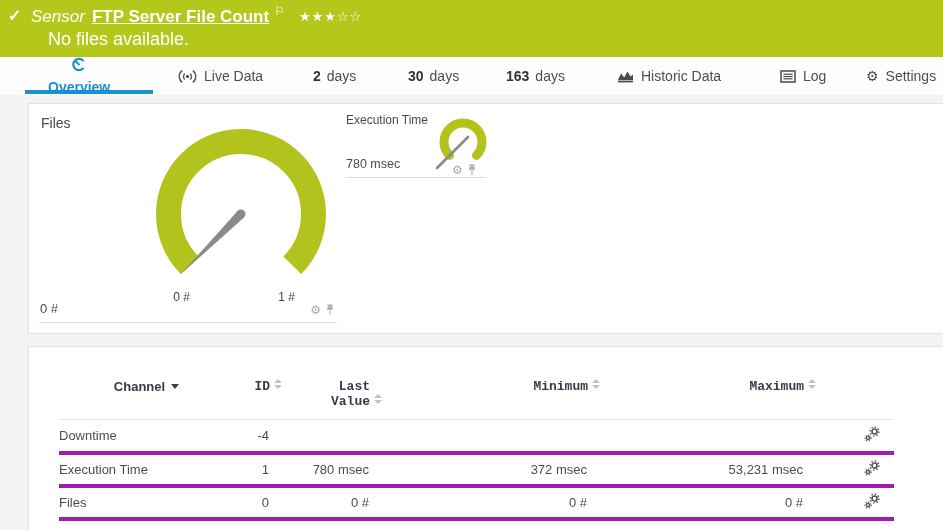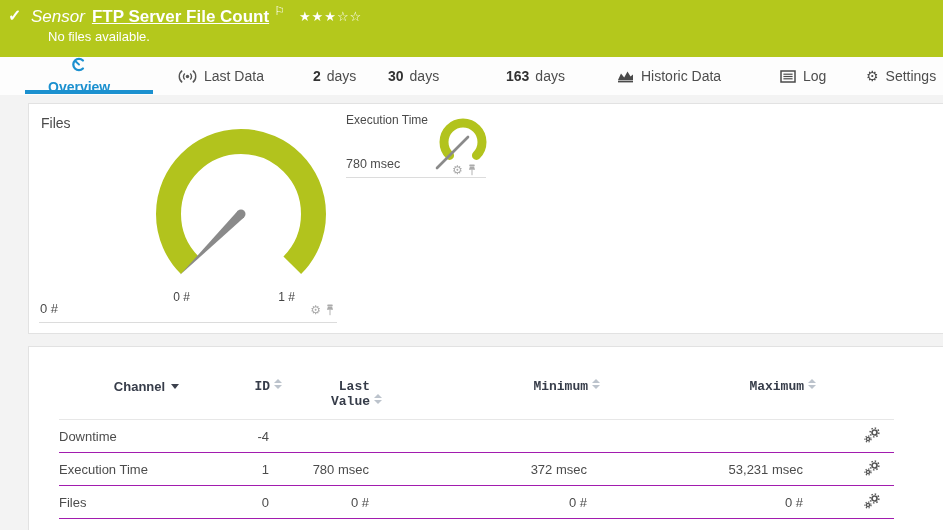--- a/index.html
+++ b/index.html
@@ -22,39 +22,39 @@
   }
   .title-line {
     position:absolute; left:31px; top:4px;
     font-size:17px; white-space:nowrap;
   }
   .kind { font-style:italic; font-weight:400; margin-right:7px; }
   .sensor-title { font-weight:700;text-decoration:underline; }
   .flag-icon { font-size:12px; vertical-align:7px; margin-left:5px; }
   .stars { margin-left:14px; font-size:13px; letter-spacing:1px; vertical-align:1px; }
   .subtitle {
-    position:absolute; left:48px; top:29px; font-size:13px; color:#fff;
+    position:absolute; left:48px; top:29px; font-size:18px; color:#fff;
   }
   
   .tab-bar {
     position:absolute; left:0; top:57px; width:943px; height:38px;
     background:#fdfdfd;
   }
   .tab {
     position:absolute; top:0; height:38px;
     display:flex; align-items:center; gap:7px;
     font-size:14px; color:#4d4d4d; cursor:pointer; white-space:nowrap;
   }
   .tab b { color:#333; font-weight:700; }
   .tab .u { margin-left:-1px; }
   .tab.active { color:#1b90cf; font-weight:700; }
   .t-overview { left:48px;flex-direction:column; }
   .t-livedata { left:178px; }
   .t-2days    { left:313px; }
-  .t-30days   { left:388px;align-items:center; }
+  .t-30days   { left:408px;align-items:center; }
   .t-365days  { left:506px; }
   .t-historic { left:617px; }
   .t-log      { left:780px; }
   .t-settings { left:866px; }
   .active-underline {
     position:absolute; left:25px; top:33px; width:128px; height:4px;
     background:#1b90cf;
   }
   .gear-glyph { font-size:14px; color:#4a4a4a; font-style:normal; }
   
@@ -93,21 +93,21 @@
     border-collapse:collapse; table-layout:fixed;
     font-size:13px;
   }
   .channels th {
     font-weight:700; color:#363c49; text-align:center;
     vertical-align:top; padding:4px 0 10px 0;
     border-bottom:1px solid #e7e7e7; cursor:pointer;
   }
   .channels th.num, .channels td.num { text-align:right; }
   .channels th.num { padding-right:0;font-family:Liberation Mono, monospace; }
-  .channels td { height:33px; border-bottom:1px solid #a21caf; color:#4c4c4c; }
+  .channels td { height:33px; border-bottom:4px solid #a21caf; color:#4c4c4c; }
   .channels td.num { padding-right:13px; }
   .channels td.gearcell { text-align:right; padding-right:14px; }
   .wrap-head { display:inline-block; width:46px; text-align:right; }
   .sort-both {
     display:inline-block; margin-left:4px; vertical-align:1px;
   }
   .sort-both i { display:block; width:0; height:0; border-left:4px solid transparent; border-right:4px solid transparent; }
   .sort-both .up   { border-bottom:4px solid #bcc3cc; margin-bottom:2px; }
   .sort-both .down { border-top:4px solid #bcc3cc; }
   .sort-desc {
@@ -139,21 +139,21 @@
       <span>Overview</span>
     </div>
     <div class="tab t-livedata">
       <svg width="19" height="15" viewBox="0 0 19 15">
         <circle cx="9.5" cy="7.5" r="1.7" fill="#555"></circle>
         <path d="M 6.8 4.4 A 4.3 4.3 0 0 0 6.8 10.6" fill="none" stroke="#555" stroke-width="1.4"></path>
         <path d="M 12.2 4.4 A 4.3 4.3 0 0 1 12.2 10.6" fill="none" stroke="#555" stroke-width="1.4"></path>
         <path d="M 4.2 1.6 A 7.4 7.4 0 0 0 4.2 13.4" fill="none" stroke="#555" stroke-width="1.4"></path>
         <path d="M 14.8 1.6 A 7.4 7.4 0 0 1 14.8 13.4" fill="none" stroke="#555" stroke-width="1.4"></path>
       </svg>
-      <span>Last Data</span>
+      <span>Live Data</span>
     </div>
     <div class="tab t-2days">
       <b>2</b>
       <span class="u">days</span>
     </div>
     <div class="tab t-30days">
       <b>30</b>
       <span class="u">days</span>
     </div>
     <div class="tab t-365days">

